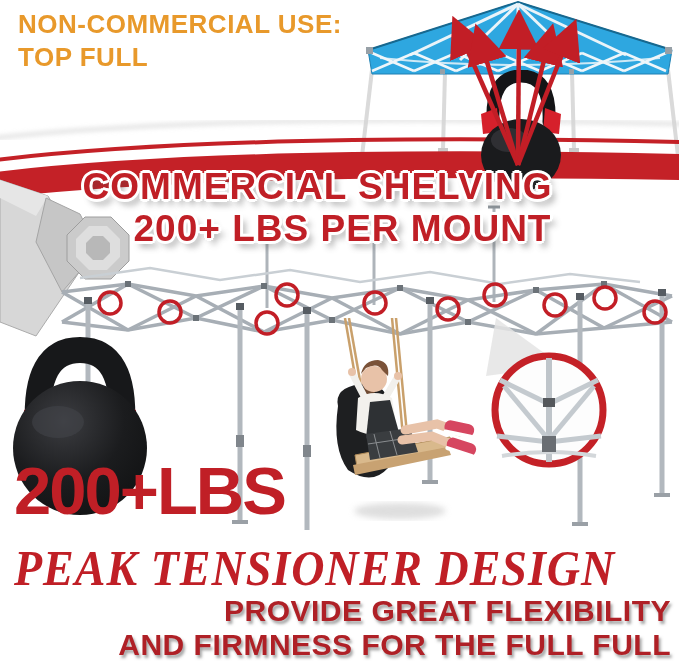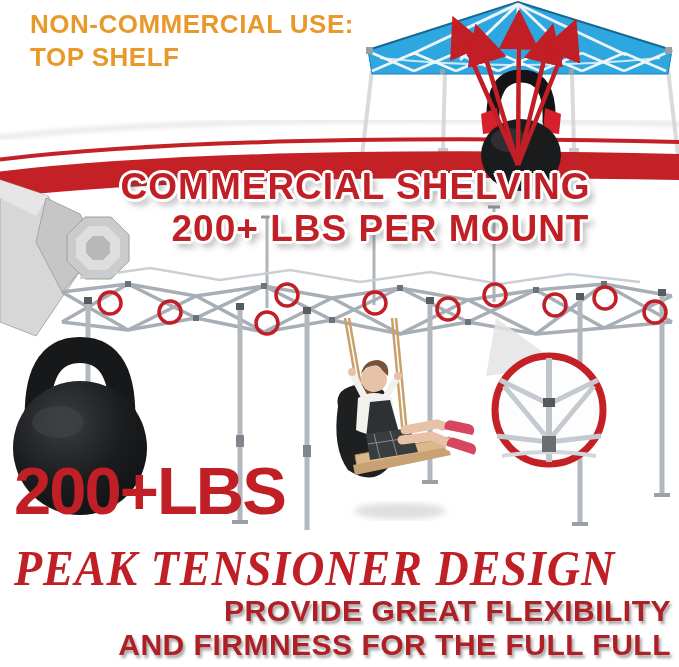--- a/index.html
+++ b/index.html
@@ -1,27 +1,27 @@
 <!DOCTYPE html>
 <html><head>
 <meta charset="utf-8">
 <style>
   html,body{margin:0;padding:0;background:#fff;}
   #canvas{position:relative;width:679px;height:667px;background:#fff;overflow:hidden;
           font-family:"Liberation Sans",sans-serif;}
   .abs{position:absolute;}
   
   .top-note{left:18px;top:8px;font-size:26px;line-height:33px;font-weight:700;
-            color:#E8992B;letter-spacing:.5px;white-space:nowrap;margin-left:12px;}
+            color:#E8992B;letter-spacing:.5px;white-space:nowrap;}
   
   .headline{left:0;top:166px;width:577px;text-align:center;font-weight:800;
             font-size:37px;line-height:42px;color:#C01F26;letter-spacing:1px;white-space:nowrap;
             text-shadow:-2px -2px 0 #fff,2px -2px 0 #fff,-2px 2px 0 #fff,2px 2px 0 #fff,
                         0 -3px 0 #fff,0 3px 0 #fff,-3px 0 0 #fff,3px 0 0 #fff,
-                        5px 6px 6px rgba(70,70,70,.45);margin-left:38px;}
+                        5px 6px 6px rgba(70,70,70,.45);}
   .headline .l1{padding-left:58px;}
   .headline .l2{padding-left:108px;}
   
   .weight-badge{left:448px;top:134px;width:150px;text-align:center;
                 font-family:"Liberation Serif",serif;font-style:italic;font-weight:700;
                 font-size:28px;color:#fff;text-shadow:1px 2px 2px rgba(0,0,0,.5);}
   
   .capacity{left:14px;top:452px;font-size:67px;font-weight:800;color:#C01F26;
             letter-spacing:-2px;white-space:nowrap;}
   
@@ -296,21 +296,21 @@
     </defs>
     <path d="M38,96 Q34,20 80,20 Q126,20 122,96" fill="none" stroke="#17181A" stroke-width="26" stroke-linecap="round"></path>
     <polygon points="24,80 50,70 54,102 28,106" fill="#D6202B"></polygon>
     <polygon points="110,70 136,80 132,106 106,102" fill="#D6202B"></polygon>
     <circle cx="80" cy="118" r="67" fill="url(#kbgrad)"></circle>
     <ellipse cx="58" cy="92" rx="26" ry="16" fill="#44454A" opacity=".55"></ellipse>
   </svg>
 
   <div class="abs top-note">
     <div>NON-COMMERCIAL USE:</div>
-    <div>TOP SHELF</div>
+    <div>TOP FULL</div>
   </div>
 
   <div class="abs headline">
     <div class="l1">COMMERCIAL SHELVING</div>
     <div class="l2">200+ LBS PER MOUNT</div>
   </div>
 
   <div class="abs capacity">200+LBS</div>
 
   <div class="abs feature">PEAK TENSIONER DESIGN</div>

